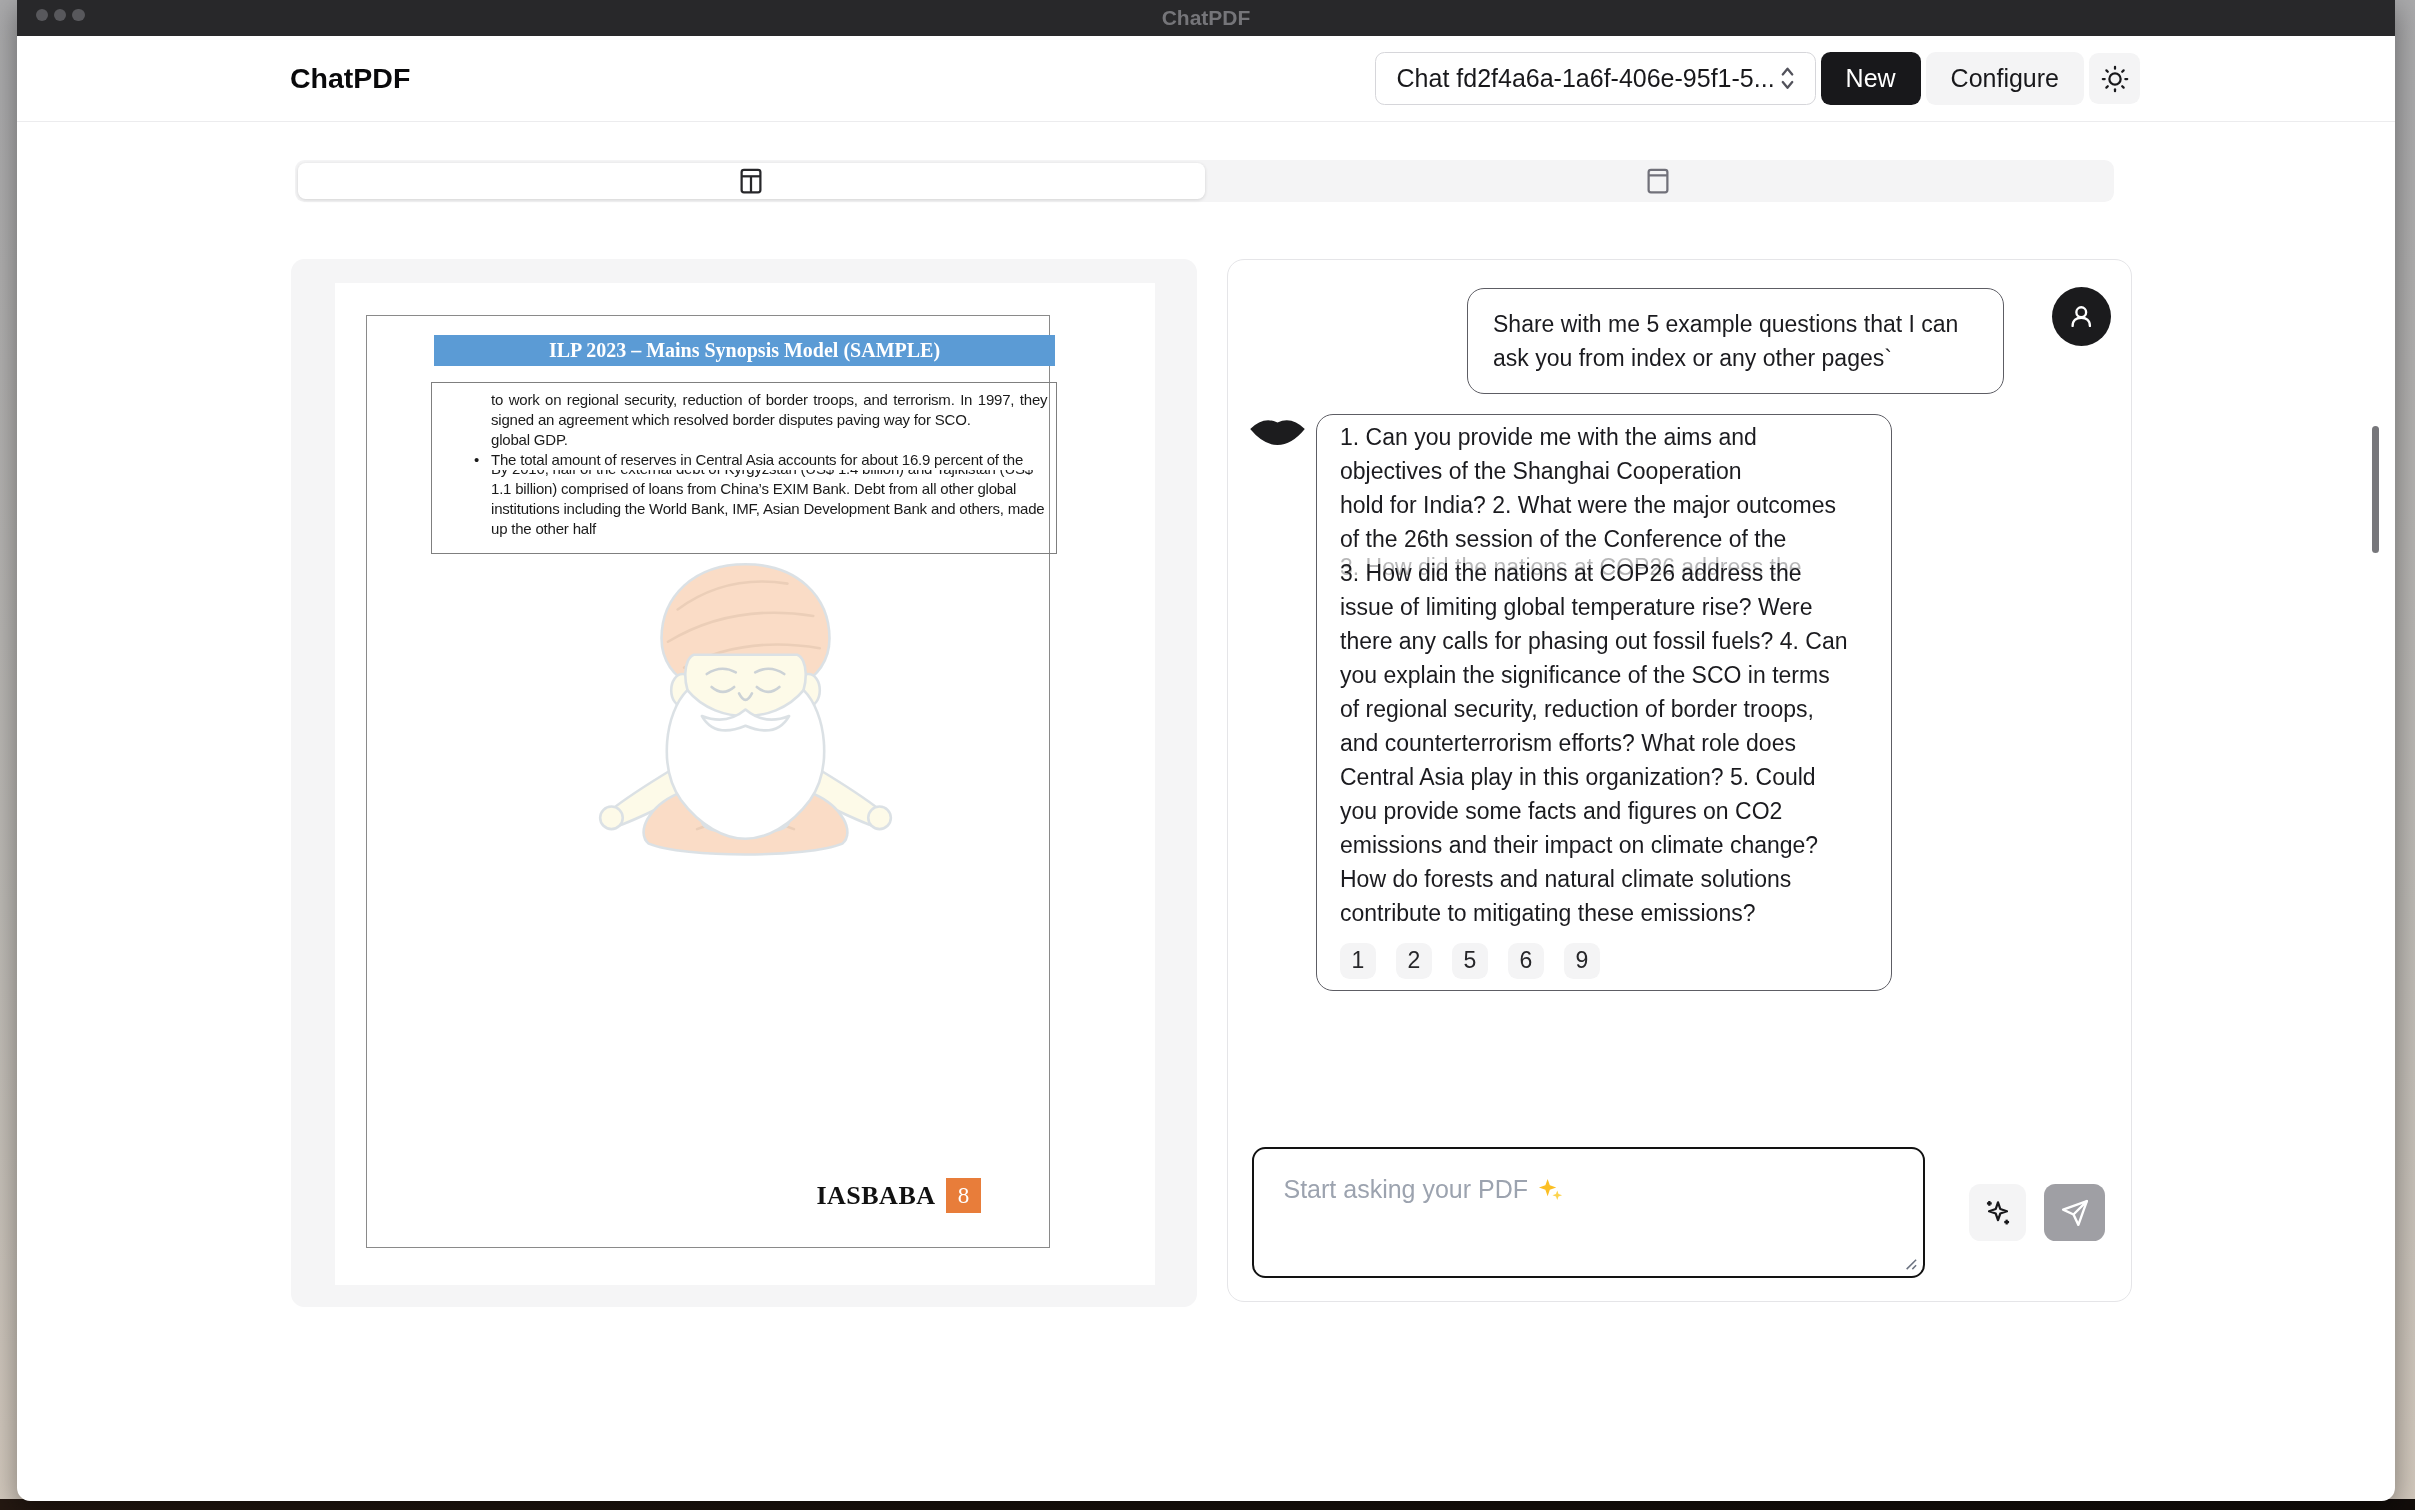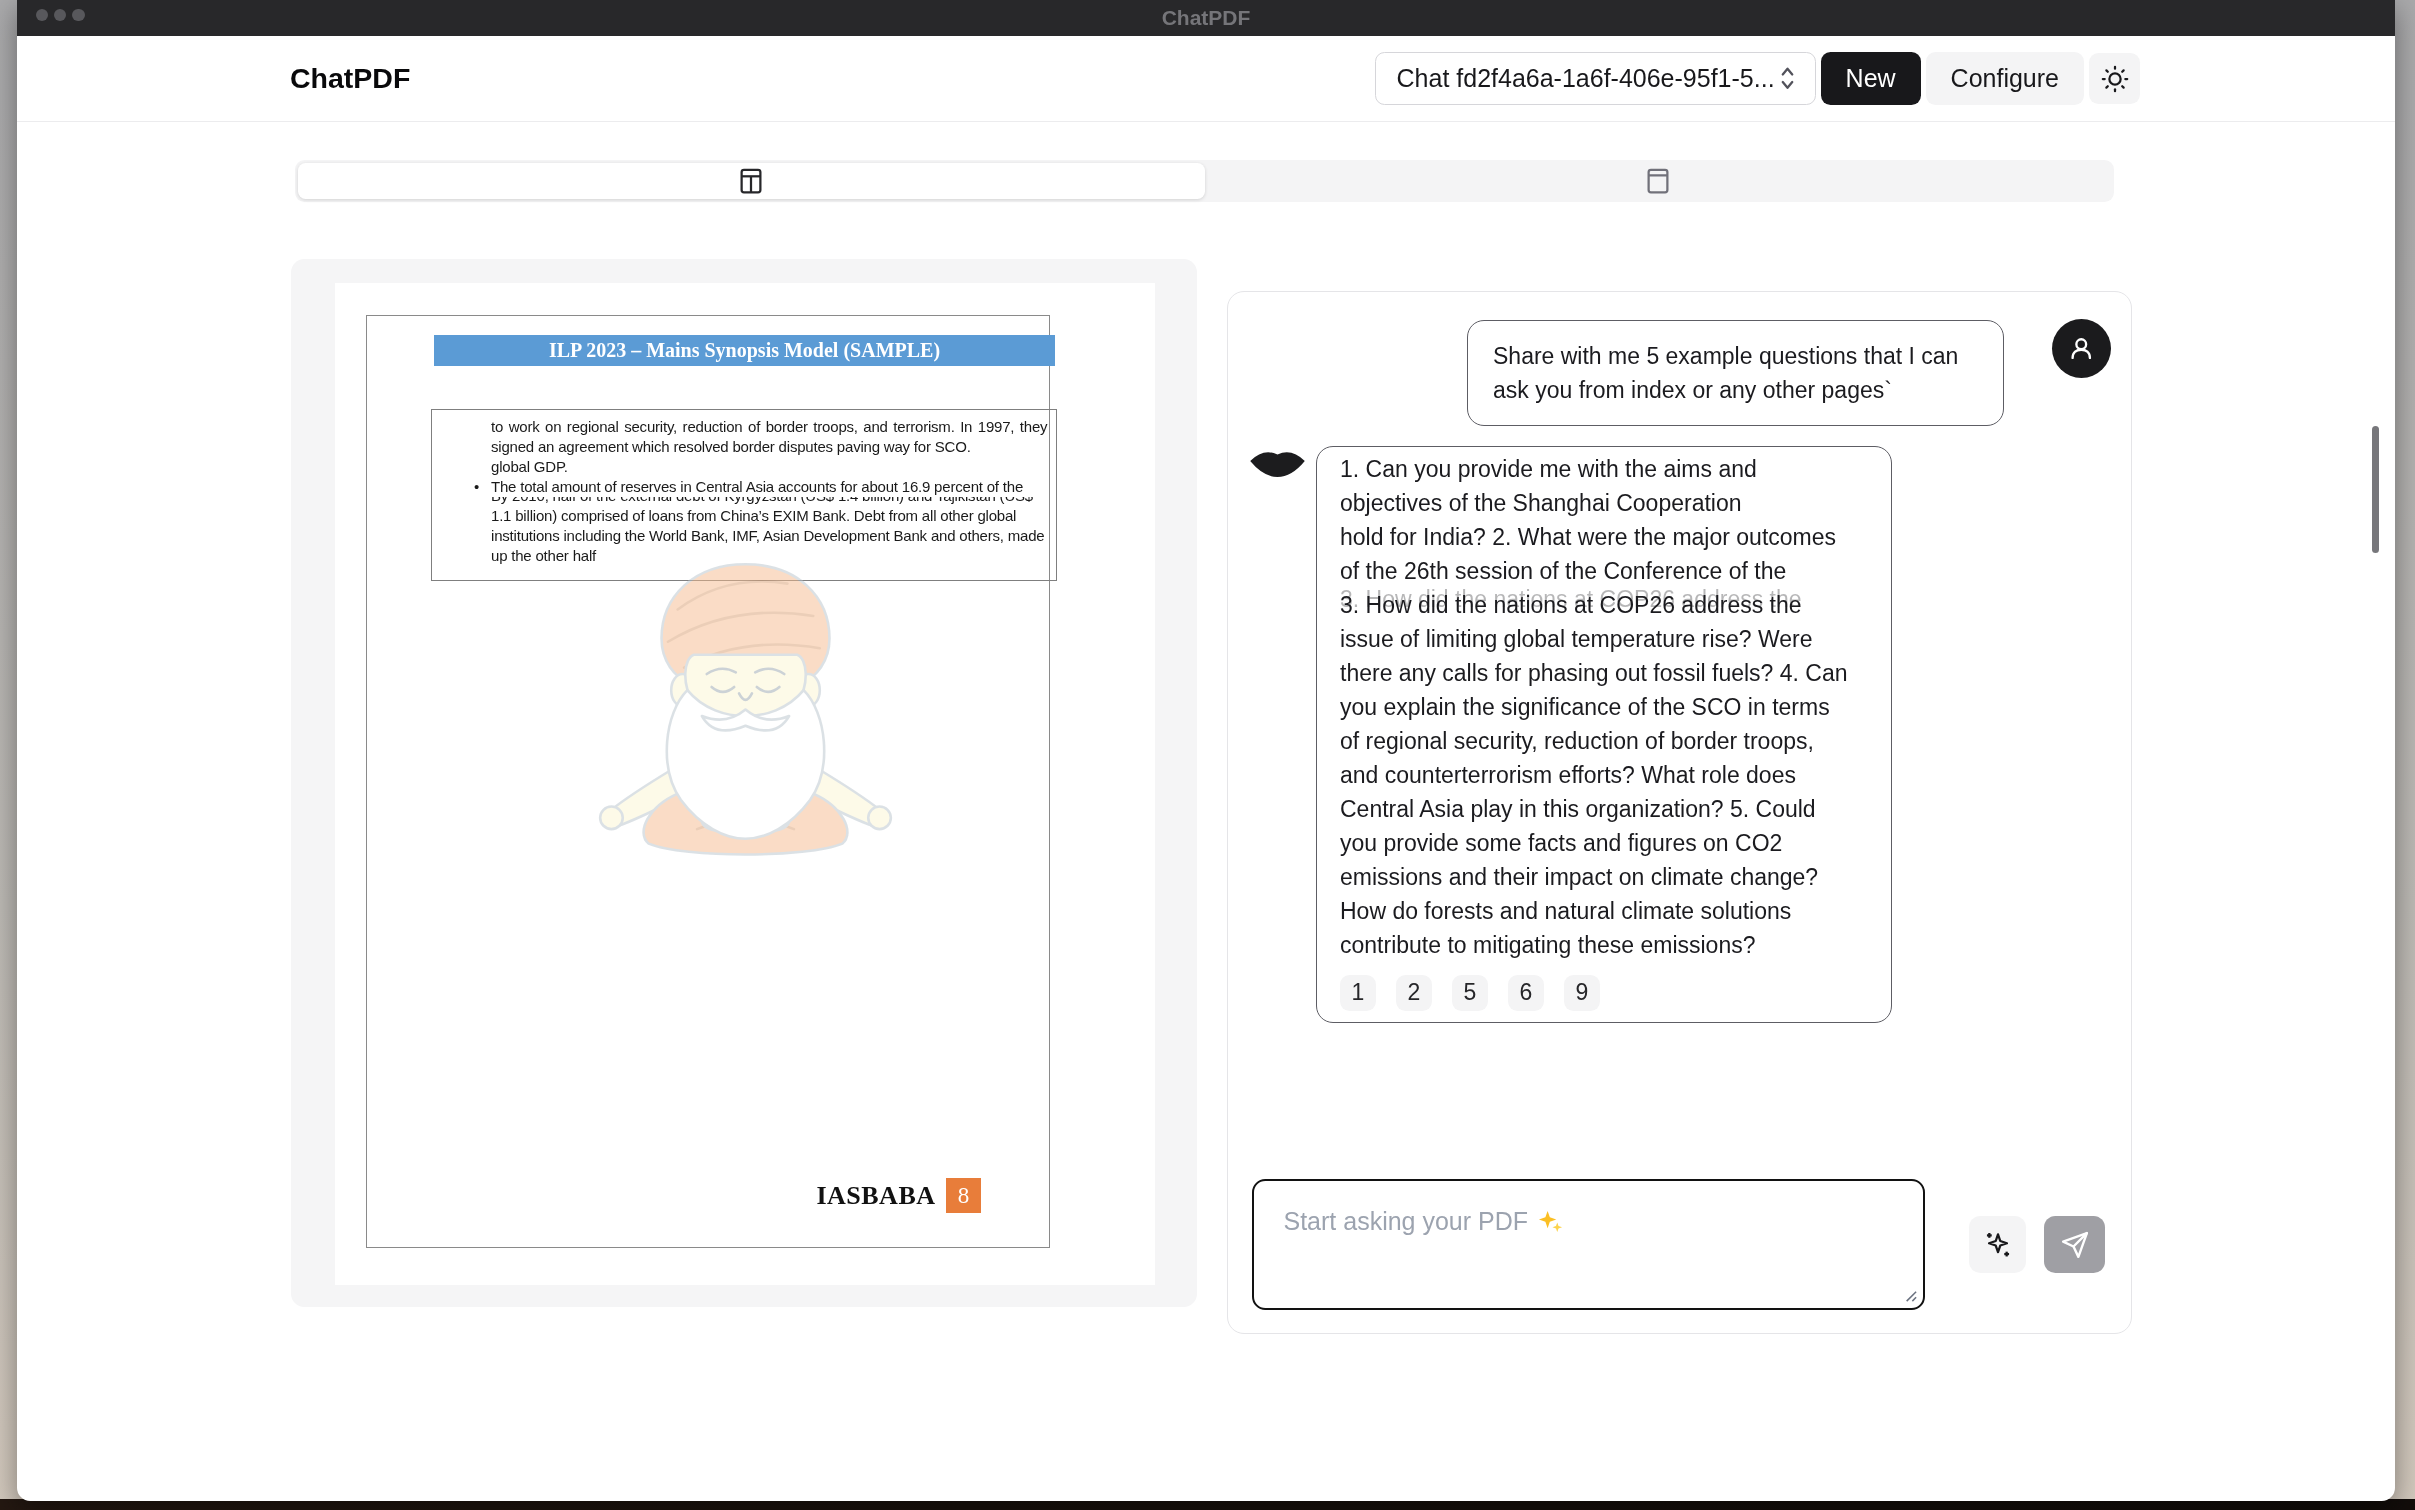--- a/index.html
+++ b/index.html
@@ -47,35 +47,35 @@
   .pdf-panel { position:absolute; left:274px; top:259px; width:906px; height:1048px;
     background:#f5f5f6; border-radius:13.3px; }
   .pdf-viewer { position:absolute; left:44px; top:24px; width:820px; height:1002px; background:#fff; overflow:hidden; }
   .pdf-page { position:absolute; left:31px; top:32px; width:684px; height:933px;
     background:#fff; border:1px solid #8a8a8a; }
   .pdf-banner { position:absolute; left:67px; top:19px; width:621px; height:31px; background:#5b9bd5;
     color:#fff; font-family:"Liberation Serif", serif; font-weight:600; font-size:20px;
     display:flex; align-items:center; justify-content:center; }
   .pdf-textbox { position:absolute; left:64px; top:66px; width:626px; height:172px;
     border:1px solid #7f7f7f; padding:6.7px 8.6px 0 59px; color:#1a1a1a;
-    font-size:15px; line-height:20px; letter-spacing:-0.2px;margin-top:27px; }
+    font-size:15px; line-height:20px; letter-spacing:-0.2px; }
   .pdf-par { text-align:justify; }
   .pdf-bullet { position:relative; }
   .pdf-bullet .dot { position:absolute; left:-17px; top:0; }
   .pdf-bullet.clipped { overflow:hidden; }
   .pdf-bullet.clipped .binner { display:block; margin-top:-10.5px; }
   .yogi { position:absolute; left:217px; top:238px; width:323px; height:316px; opacity:.5; }
   .pdf-footer { position:absolute; right:68px; top:862px; display:flex; align-items:center; gap:10.5px; }
   .brand { font-family:"Liberation Serif", serif; font-weight:700; font-size:26px; color:#111; letter-spacing:0.5px; }
   .pagebox { width:35px; height:35px; background:#e87d3a; color:#fff; display:flex; align-items:center;
     justify-content:center; font-family:"Liberation Serif", serif; font-size:23px; }
 
   
   .chat-panel { position:absolute; left:1210px; top:259px; width:905px; height:1043px;
-    background:#fff; border:1px solid #e5e5e8; border-radius:17px;margin-top:32px; }
+    background:#fff; border:1px solid #e5e5e8; border-radius:17px; }
   .bubble { border:1.4px solid #5d5d64; border-radius:17px; background:#fff; color:#1b1b1f;
     font-size:23px; line-height:34px; }
   .user-bubble { position:absolute; left:239px; top:27.6px; width:537px; padding:18px 25px; }
   .user-avatar { position:absolute; left:824px; top:27px; width:59px; height:59px; border-radius:50%;
     background:#1b1b1d; display:flex; align-items:center; justify-content:center; }
   .asst-avatar { position:absolute; left:21px; top:154px; width:57px; height:32px; }
   .asst-bubble { position:absolute; left:88px; top:154px; width:576px; height:577px;
     overflow:hidden; padding:16px 23px 19px; }
   .asst-text { margin-top:-11.4px; }
   .asst-line { white-space:nowrap; }

